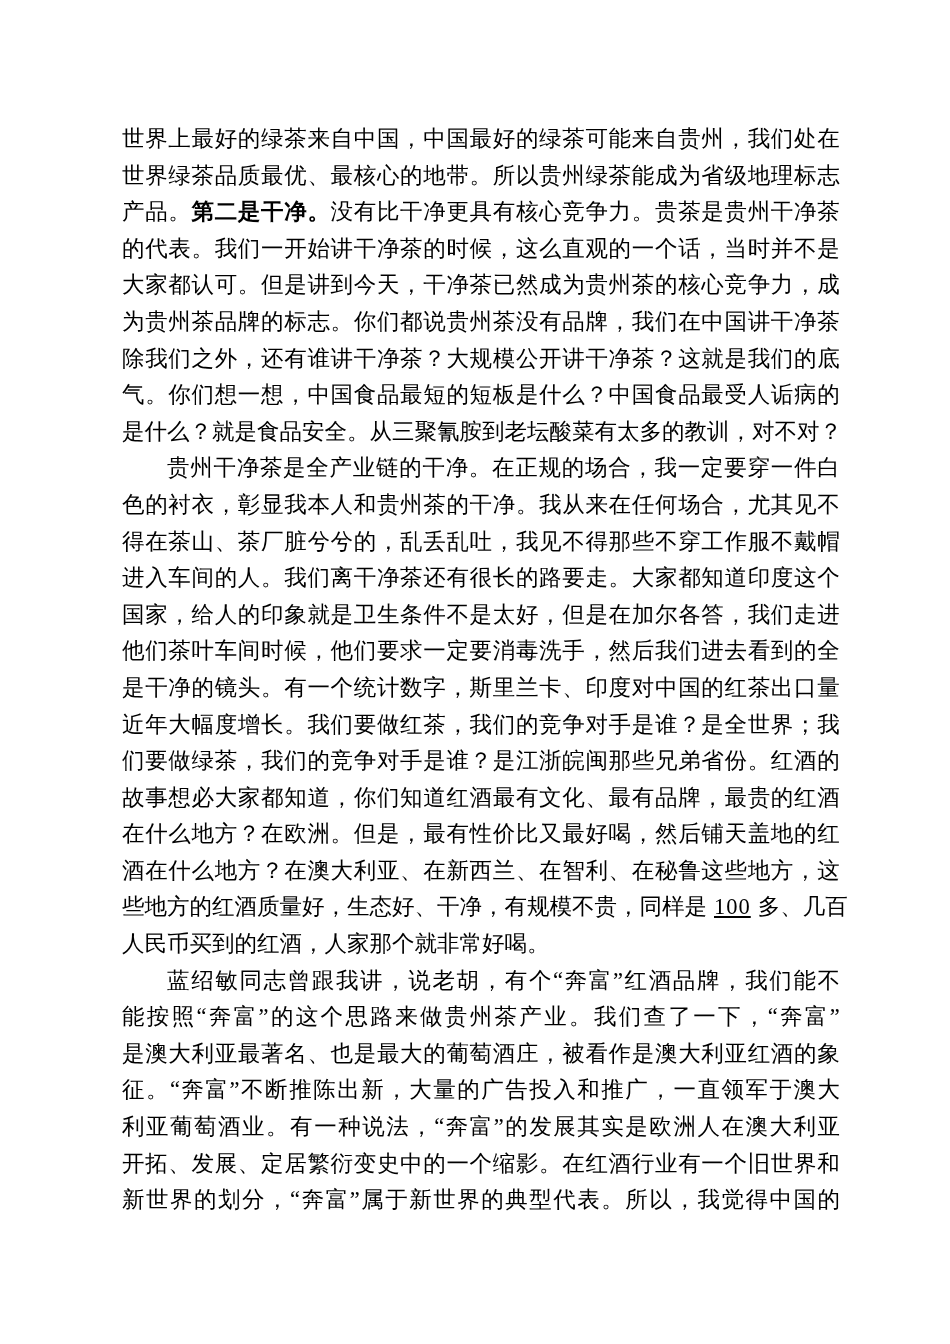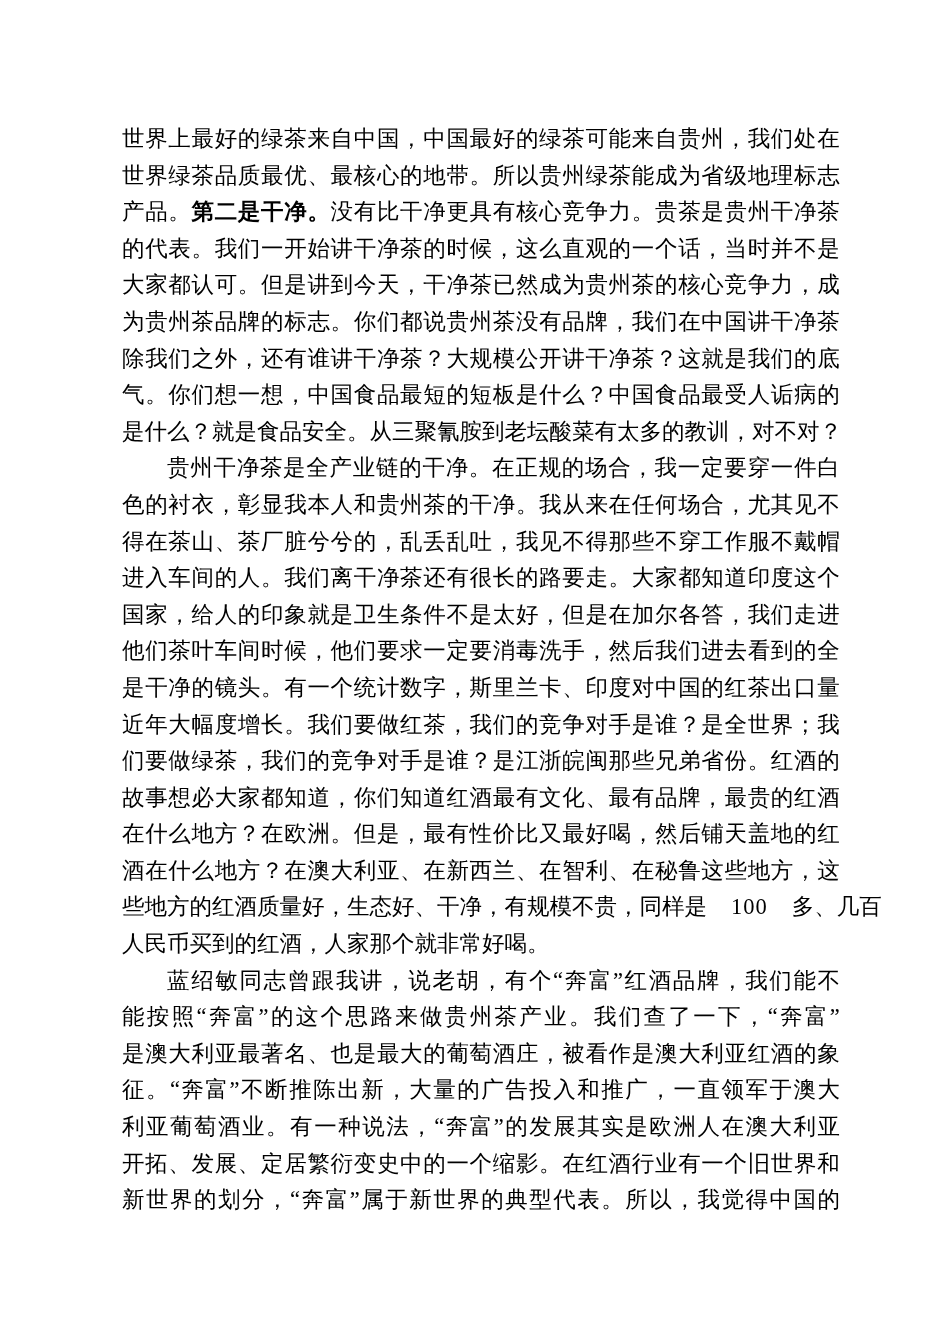--- a/index.html
+++ b/index.html
@@ -34,22 +34,23 @@
   .line.no-fill {
     justify-content: flex-start;
   }
   .line.indent {
     padding-left: 45px;
   }
   .bold {
     font-weight: 700;
   }
   .latin {
-    margin: 0 24px;
+    margin: 0 7px;
     letter-spacing: 1px;
+    text-decoration: underline;
   }
 </style>
 </head>
 <body>
 
 <div class="page">
   <div class="doc">
       <div>
         <div class="line"><span>世</span><span>界</span><span>上</span><span>最</span><span>好</span><span>的</span><span>绿</span><span>茶</span><span>来</span><span>自</span><span>中</span><span>国</span><span>，</span><span>中</span><span>国</span><span>最</span><span>好</span><span>的</span><span>绿</span><span>茶</span><span>可</span><span>能</span><span>来</span><span>自</span><span>贵</span><span>州</span><span>，</span><span>我</span><span>们</span><span>处</span><span>在</span></div>
         <div class="line"><span>世</span><span>界</span><span>绿</span><span>茶</span><span>品</span><span>质</span><span>最</span><span>优</span><span>、</span><span>最</span><span>核</span><span>心</span><span>的</span><span>地</span><span>带</span><span>。</span><span>所</span><span>以</span><span>贵</span><span>州</span><span>绿</span><span>茶</span><span>能</span><span>成</span><span>为</span><span>省</span><span>级</span><span>地</span><span>理</span><span>标</span><span>志</span></div>

